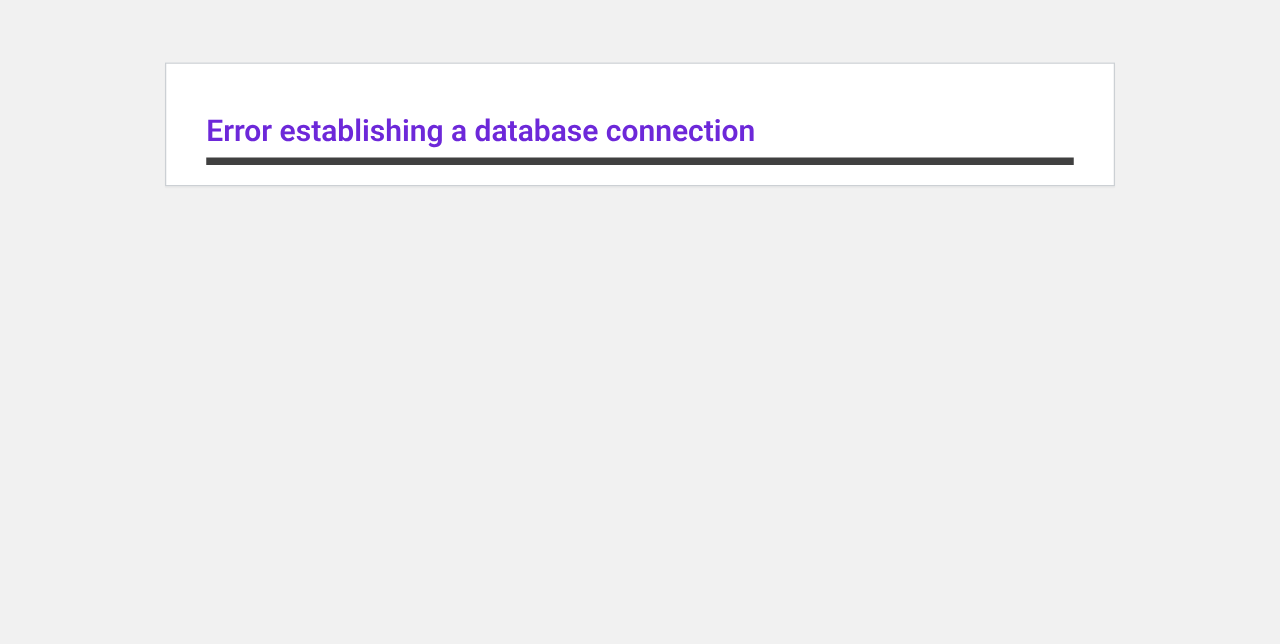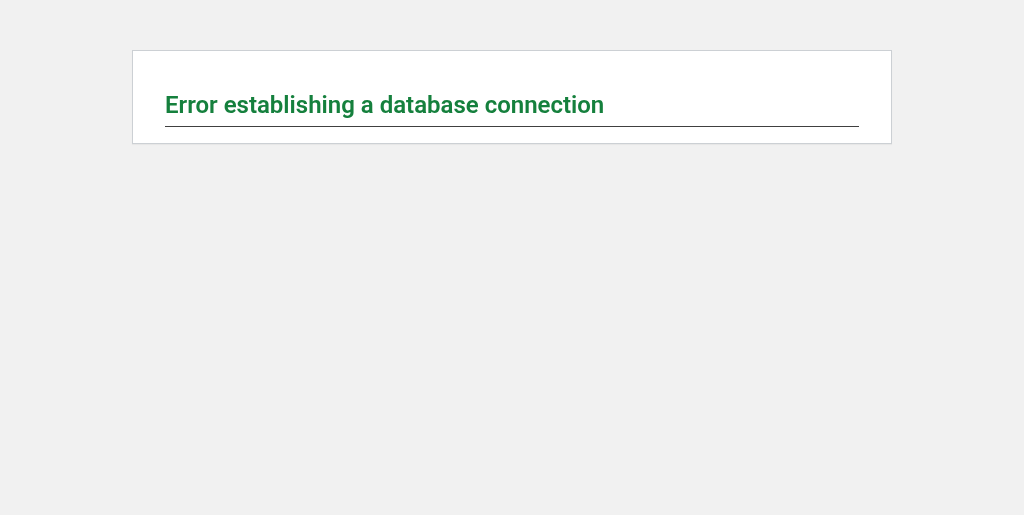--- a/index.html
+++ b/index.html
@@ -16,23 +16,23 @@
     }
     .error-page {
       background: #fff;
       border: 1px solid #ccd0d4;
       margin: 50px auto 0;
       padding: 16px 32px;
       max-width: 760px;
       box-shadow: 0 1px 1px rgba(0,0,0,0.04);
     }
     .error-title {
-      border-bottom: 1px solid #404040;
+      border-bottom: 6px solid #404040;
       clear: both;
-      color: #15803d;
+      color: #6d28d9;
       font-size: 24px;
       font-weight: 600;
       margin: 24px 0 0 0;
       padding: 0 0 7px 0;
     }
   </style>
 </head>
 <body>
 
 <div class="error-page">

